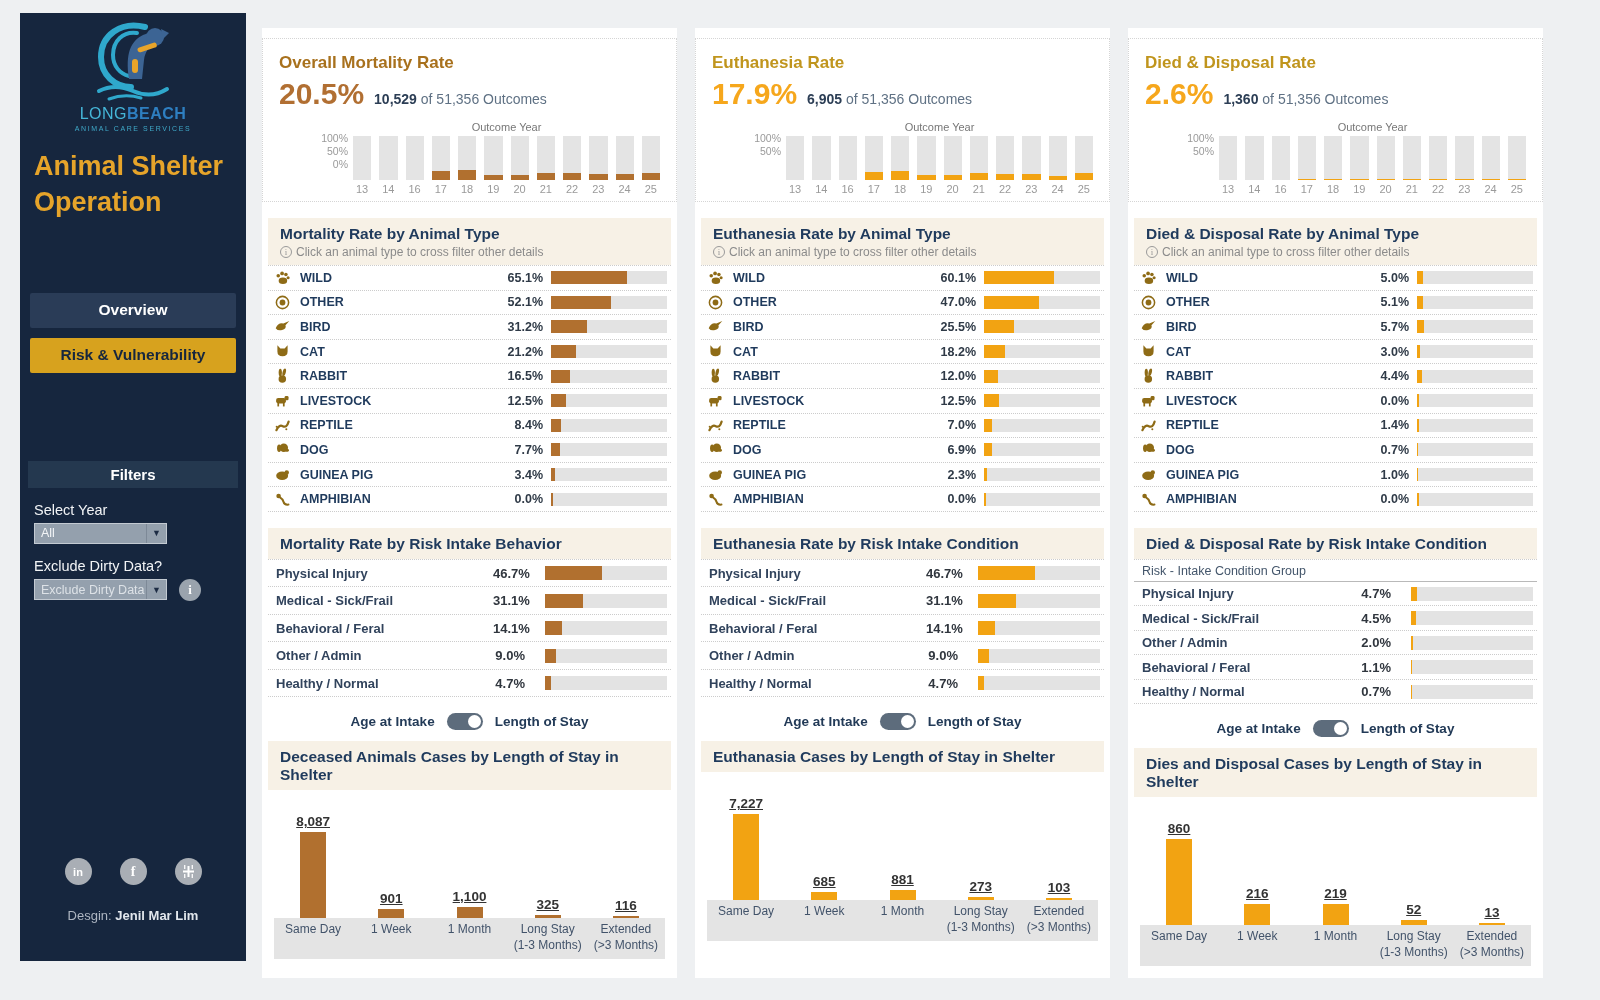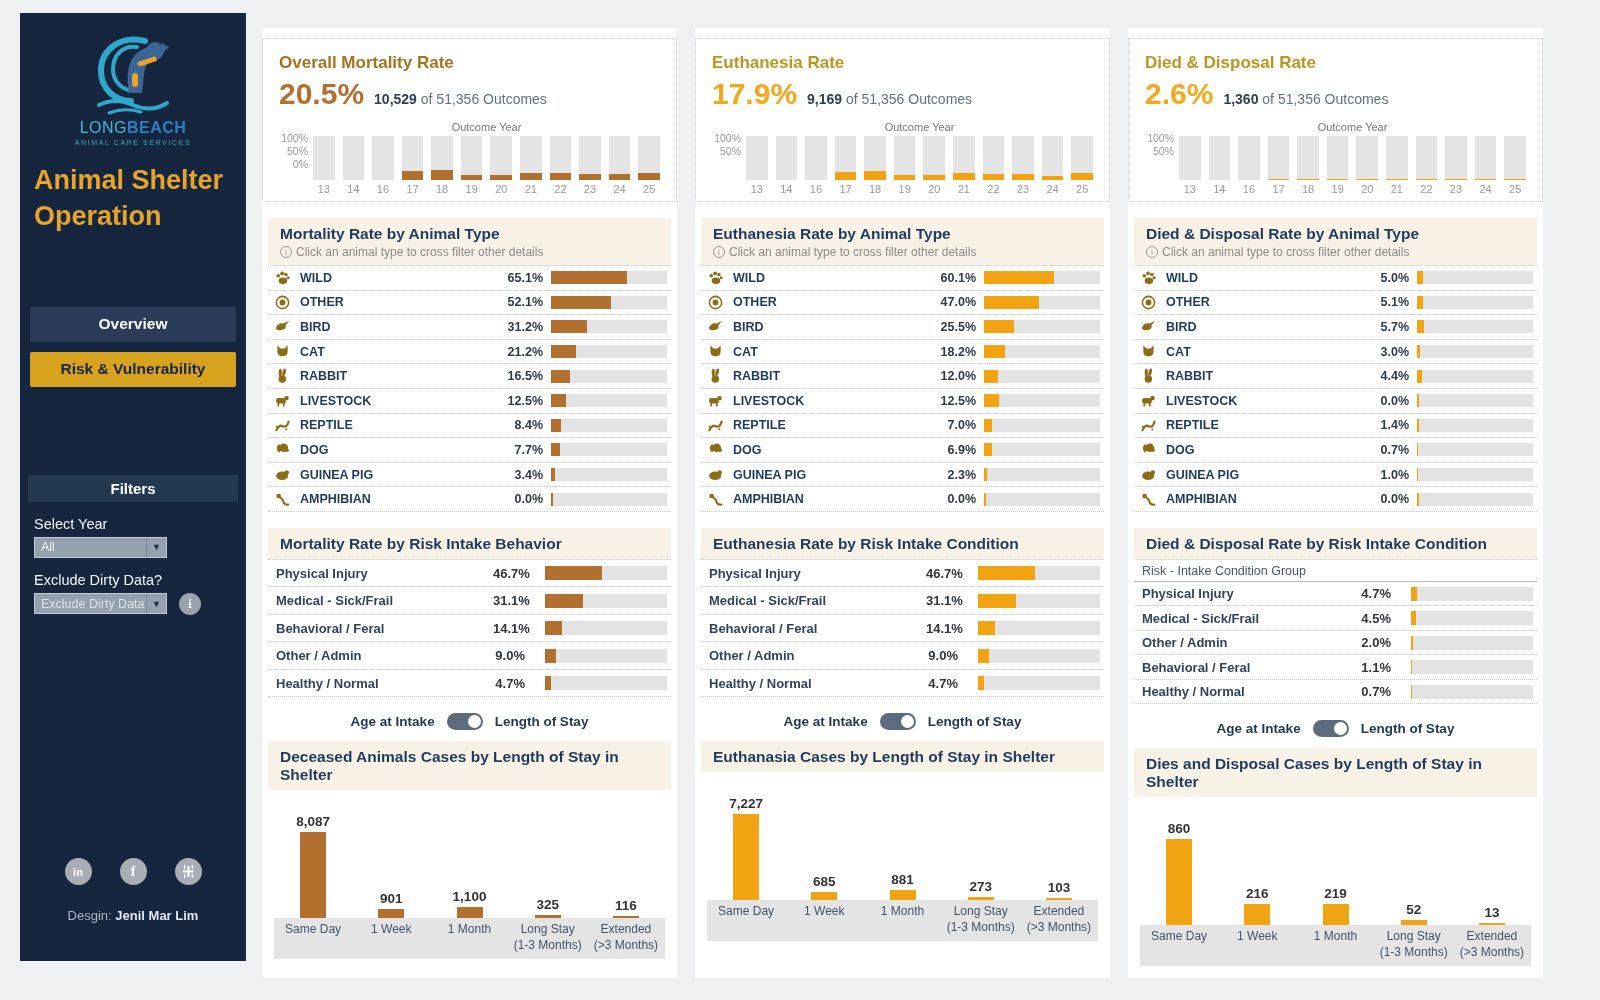--- a/index.html
+++ b/index.html
@@ -2,21 +2,21 @@
 <html><head>
 <meta charset="utf-8">
 <style>
   * { margin:0; padding:0; box-sizing:border-box; }
   html,body { width:1600px; height:1000px; }
   body { background:#eef0f2; font-family:"Liberation Sans", sans-serif; position:relative; overflow:hidden; }
 
   
   .sidebar { position:absolute; left:20px; top:13px; width:226px; height:948px;
              background:#16263e; color:#fff; }
-  .logo-wrap { text-align:center; padding-top:20px; }
+  .logo-wrap { text-align:center; padding-top:6px; }
   .brand-line { font-size:16px; letter-spacing:.5px; margin-top:2px; }
   .brand-long { color:#45b6d8; font-weight:400; }
   .brand-beach { color:#2e7fc1; font-weight:700; }
   .brand-tag { font-size:7px; color:#3fa9c9; letter-spacing:1.6px; margin-top:2px; }
   .side-title { color:#e6a42a; font-weight:700; font-size:27px; line-height:1.35;
                 padding:16px 0 0 14px; }
   .nav { margin-top:72px; display:flex; flex-direction:column; gap:10px; padding:0 10px; }
   .nav-item { height:35px; background:#2a3c57; color:#fff; font-weight:700; font-size:15.5px;
               display:flex; align-items:center; justify-content:center; border-radius:2px; cursor:pointer; }
   .nav-item.active { background:#d7a21e; color:#16263e; }
@@ -44,21 +44,21 @@
   
   .main { position:absolute; left:262px; top:28px; display:flex; gap:18px; }
   .col { width:415px; background:#fff; padding:10px 0 12px 0; }
 
   .kpi-card { border:1px dotted #d5d5d5; margin:0 0 16px 0; padding:10px 16px 8px 16px; height:164px; }
   .kpi-title { font-size:17px; font-weight:700; margin-top:4px; }
   .kpi-row { display:flex; align-items:baseline; gap:10px; margin-top:4px; }
   .kpi-value { font-size:30px; font-weight:700; }
   .kpi-sub { font-size:14px; color:#5f7184; }
   .kpi-sub b { color:#2c3e55; }
-  .mini { margin-top:10px; }
+  .mini { margin-top:10px;margin-left:40px; }
   .mini-title { font-size:11px; color:#777; text-align:center; padding-left:34px; height:15px; }
   .mini-plot { display:flex; }
   .mini-axis { width:34px; position:relative; font-size:10.5px; color:#9a9a9a; }
   .mini-axis span { position:absolute; right:5px; }
   .mini-bars { flex:1; display:flex; gap:8px; height:44px; }
   .mini-colwrap { flex:1; position:relative; background:#e4e4e4; }
   .mini-fill { position:absolute; bottom:0; left:0; width:100%; }
   .mini-xlabels { display:flex; gap:8px; padding-left:34px; margin-top:3px; }
   .mini-xlabels div { flex:1; text-align:center; font-size:11px; color:#9a9a9a; }
 
@@ -85,21 +85,21 @@
   .rrow .rtrack { width:122px; height:14px; background:#e3e3e3; position:relative; }
   .grouplbl { font-size:12.5px; color:#44566b; padding:4px 8px 3px 8px; border-bottom:1px solid #b9b9b9; }
 
   .toggle-row { display:flex; align-items:center; justify-content:center; gap:12px; height:40px; margin-top:4px; }
   .tg-lbl { font-size:13.5px; font-weight:700; color:#223a57; }
   .tg-pill { width:36px; height:17px; border-radius:9px; background:#5d6c7c; position:relative; cursor:pointer; }
   .tg-knob { position:absolute; right:2px; top:2px; width:13px; height:13px; border-radius:50%; background:#fff; }
 
   .stay-plot { display:flex; align-items:flex-end; height:128px; padding:0 6px; }
   .stay-slot { flex:1; display:flex; flex-direction:column; align-items:center; justify-content:flex-end; }
-  .stay-num { font-size:13.5px; font-weight:700; color:#333; margin-bottom:3px; }
+  .stay-num { font-size:13.5px; font-weight:700; color:#333; margin-bottom:3px;text-decoration:underline; }
   .stay-bar { width:26px; }
   .stay-axis { display:flex; background:#e4e4e4; margin:0 6px; padding:4px 0 5px 0; min-height:34px; }
   .stay-cat { flex:1; text-align:center; font-size:12px; color:#42536a; line-height:1.3; }
 
   svg.icon { display:block; }
 </style>
 </head>
 <body>
 
 <aside class="sidebar">
@@ -477,21 +477,21 @@
             <div>(&gt;3 Months)</div>
           </div>
         </div>
       </div>
     </section>
     <section class="col">
       <div class="kpi-card">
         <div class="kpi-title" style="color: rgb(192, 149, 29);">Euthanesia Rate</div>
         <div class="kpi-row">
           <span class="kpi-value" style="color: rgb(246, 167, 28);">17.9%</span>
-          <span class="kpi-sub"><b>9,169</b> <span>of 51,356 Outcomes</span></span>
+          <span class="kpi-sub"><b>6,905</b> <span>of 51,356 Outcomes</span></span>
         </div>
         <div class="mini">
           <div class="mini-title">Outcome Year</div>
           <div class="mini-plot">
             <div class="mini-axis">
               <span style="top: -4px;">100%</span>
               <span style="top: 9px;">50%</span>
             </div>
             <div class="mini-bars">
               <div class="mini-colwrap">

